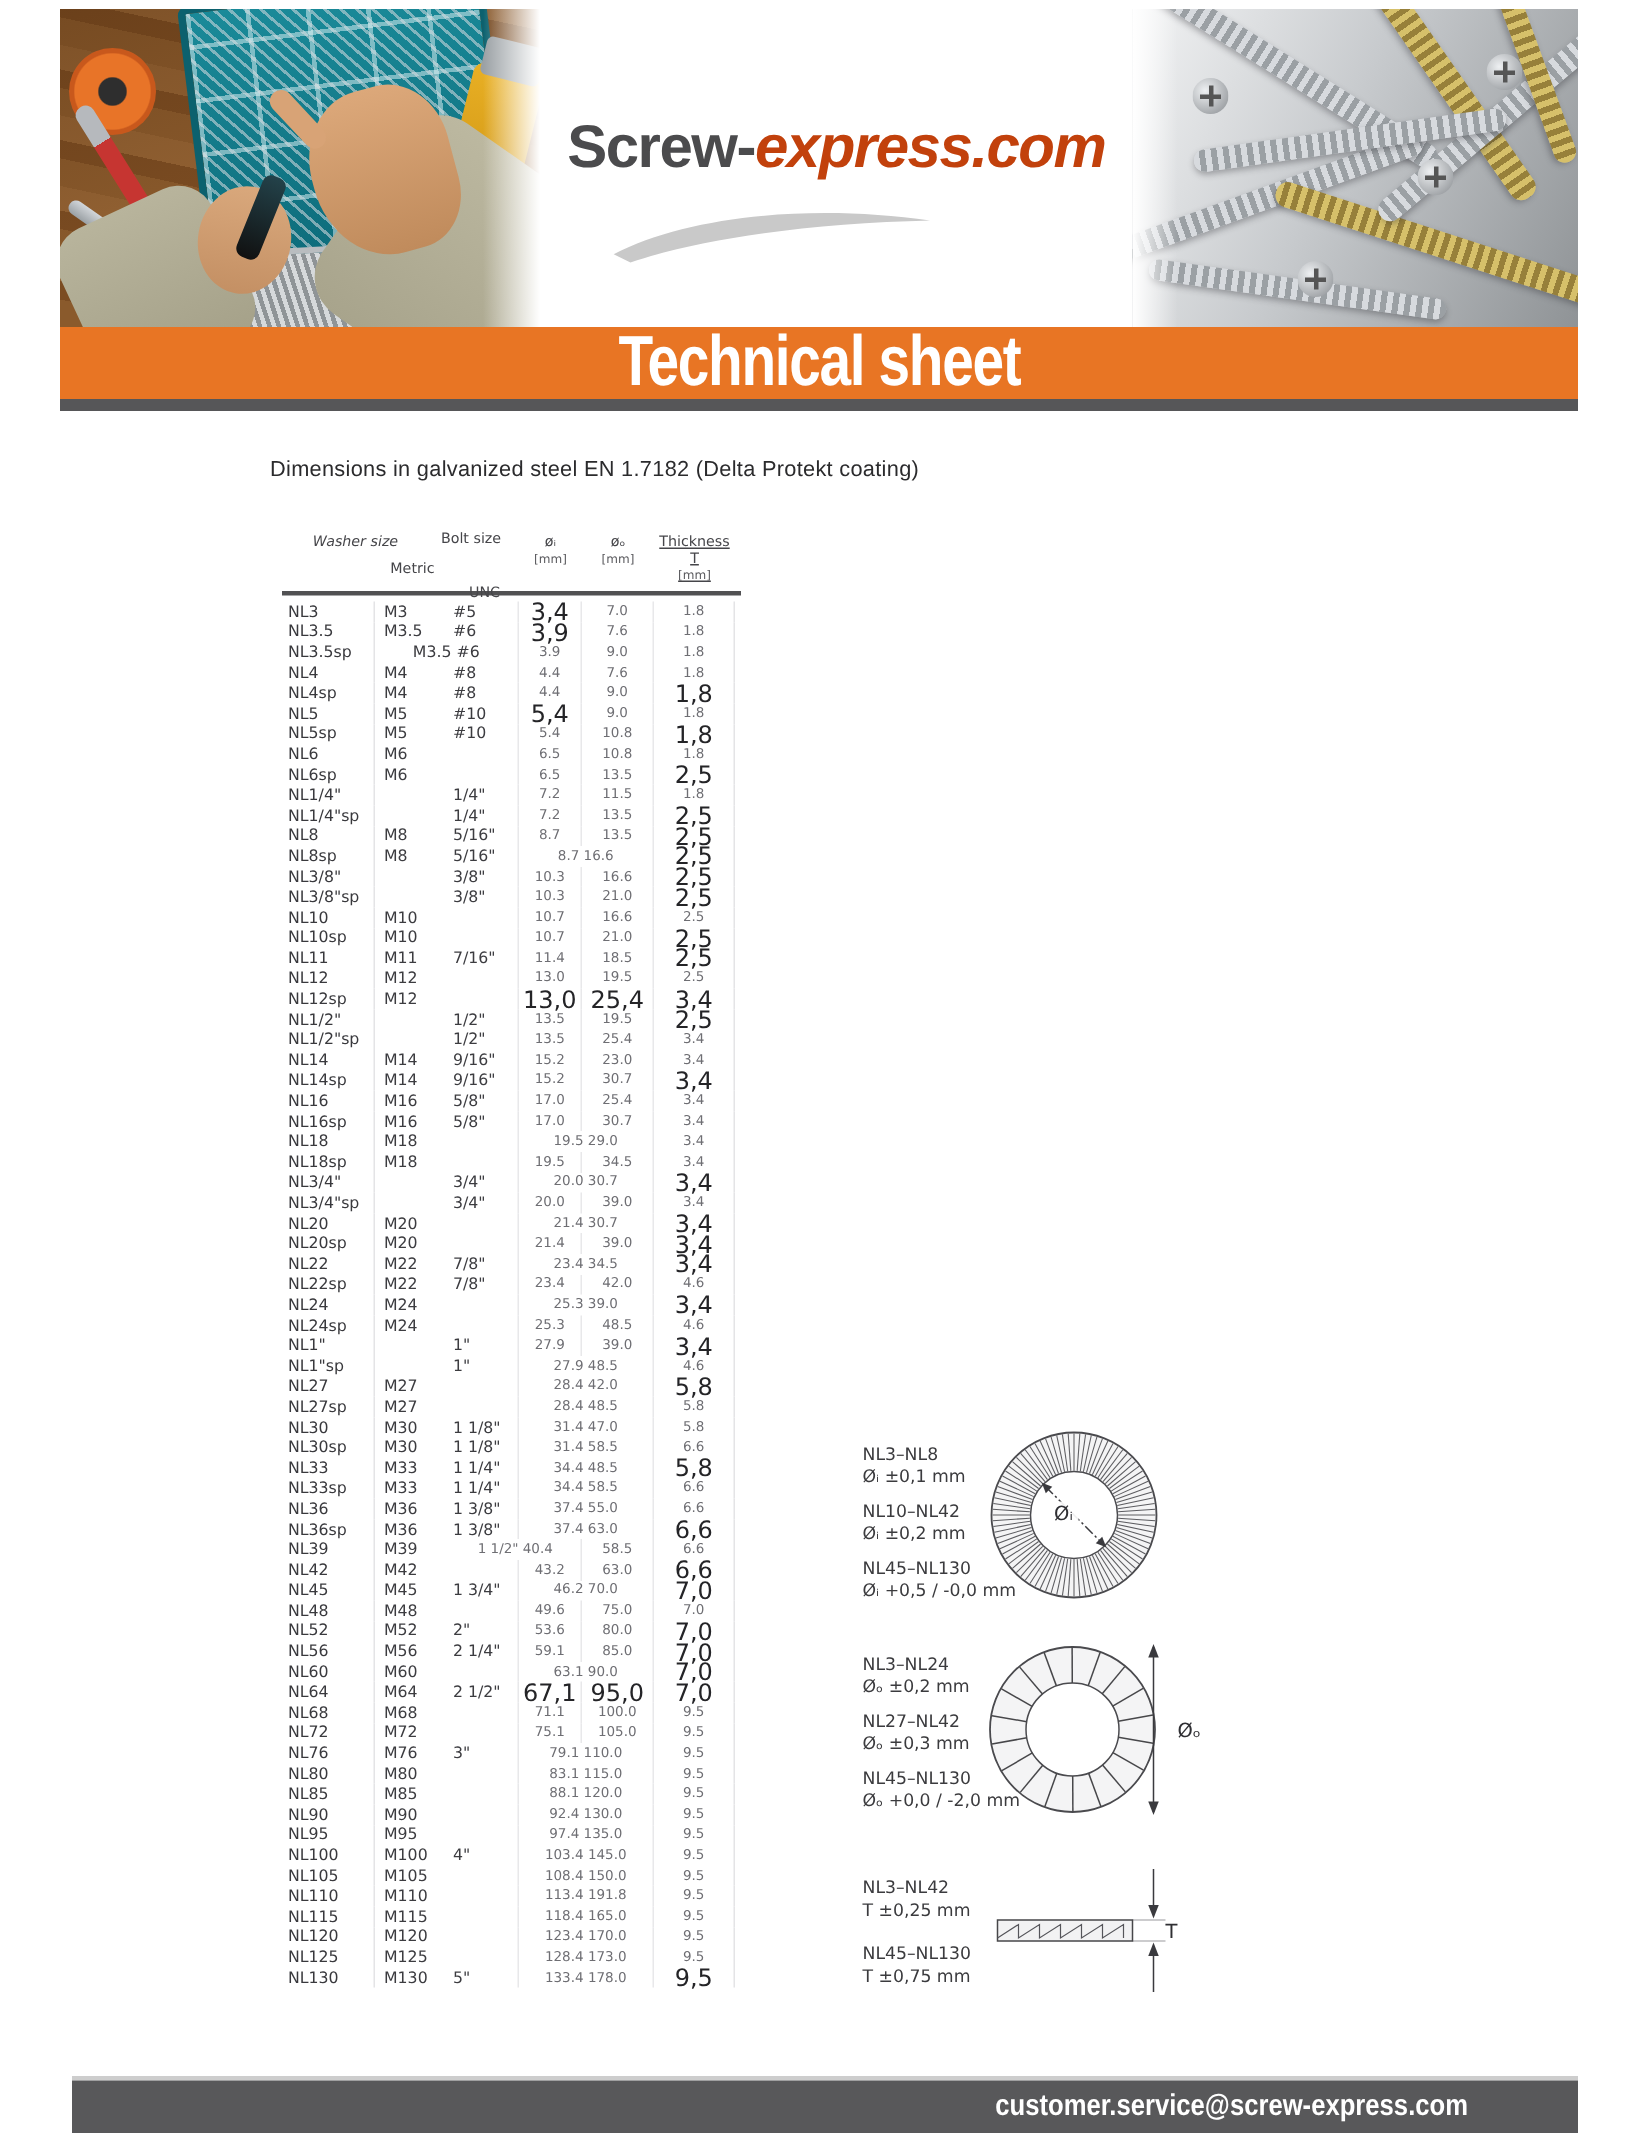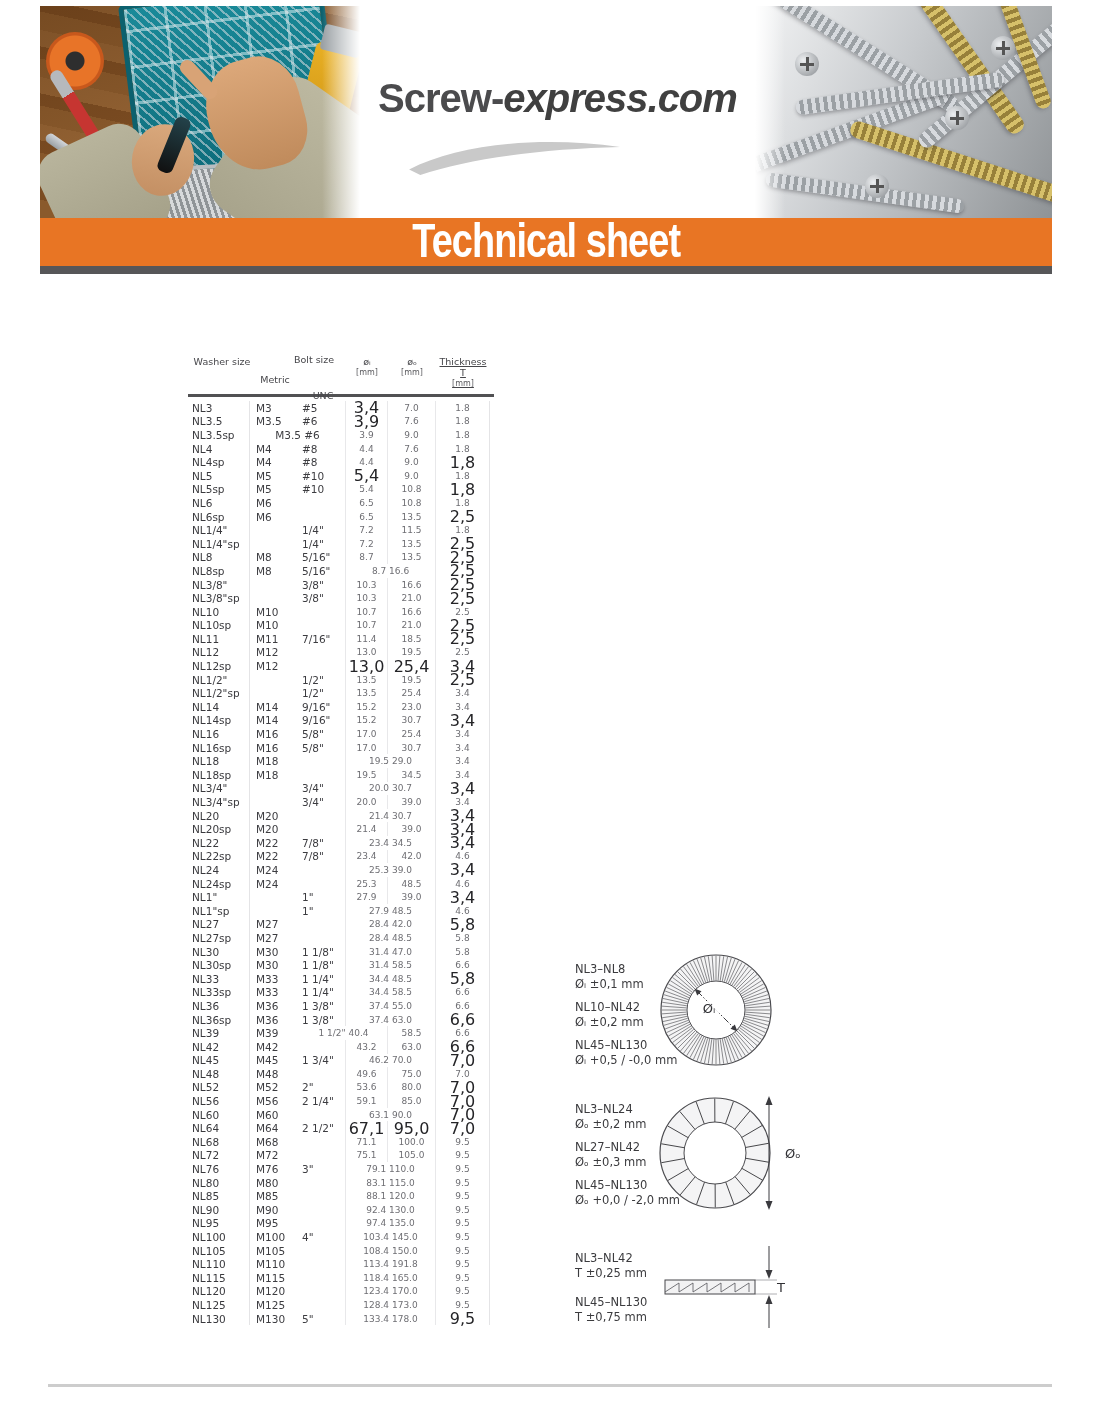--- a/index.html
+++ b/index.html
@@ -70,41 +70,41 @@
     background:linear-gradient(#555,#555) center/14px 3px no-repeat,
                linear-gradient(#555,#555) center/3px 14px no-repeat,
                radial-gradient(circle at 35% 35%,#eef0f2,#888c90);}
   .h1{left:40px;top:46px;} .h2{left:190px;top:100px;} .h3{left:110px;top:168px;} .h4{left:236px;top:30px;}
 
   
   .logo-area{position:absolute;left:360px;top:6px;width:395px;height:212px;background:#fff;}
   .logo{position:absolute;left:0;top:70px;width:100%;text-align:center;
     font-size:40px;font-weight:bold;letter-spacing:-1px;white-space:nowrap;}
   .logo .p1{color:#4b4b4d;}
-  .logo .p2{color:#404040;font-style:italic;}
+  .logo .p2{color:#c2410c;font-style:italic;}
   .swoosh{position:absolute;left:38px;top:128px;width:235px;height:42px;}
 
   
   .banner{position:absolute;left:40px;top:218px;width:1012px;height:48px;background:#e87524;
     text-align:center;color:#fff;}
   .banner-text{display:inline-block;font-size:43px;font-weight:bold;line-height:46px;
     transform:scale(.88,1.1);letter-spacing:-1px;}
   .banner-underline{position:absolute;left:40px;top:266px;width:1012px;height:8px;background:#565658;}
   .intro{position:absolute;left:180px;top:305px;font-size:14.5px;color:#2b2b2d;letter-spacing:.2px;}
   .footer-edge{position:absolute;left:48px;top:1384px;width:1004px;height:3px;background:#cdcdcd;}
   .footer{position:absolute;left:48px;top:1387px;width:1004px;height:35px;background:#58585a;
     color:#fff;text-align:right;}
   .footer-text{display:inline-block;margin-right:56px;font-size:19px;font-weight:bold;
     line-height:35px;transform:scale(.9,1.05);}
 
   
   .wtable{position:absolute;left:188px;top:352px;width:306px;font-family:"DejaVu Sans",sans-serif;}
   .thead{position:relative;height:40px;font-size:9.5px;color:#46464a;}
   .th{position:absolute;text-align:center;}
-  .th-washer{left:3px;top:4px;width:62px;}
+  .th-washer{left:18px;top:4px;width:62px;font-style:italic;}
   .th-bolt{left:78px;top:2px;width:96px;}
   .th-metric{left:62px;top:22px;width:50px;}
   .th-unc{left:112px;top:22px;width:46px;margin-top:16px;}
   .th-di{left:158px;top:4px;width:42px;line-height:11px;}
   .th-do{left:200px;top:4px;width:48px;line-height:11px;}
   .th-t{left:248px;top:4px;width:54px;line-height:11px;text-decoration:underline;}
   .th .unit{font-size:8px;color:#5a5a5e;}
   .thead-rule{height:3px;background:#515153;margin-top:2px;}
   .tbody{margin-top:4px;}
   .trow{display:flex;height:13.6px;align-items:center;}
@@ -184,20 +184,21 @@
     <div class="shead h2" data-name="screw-head-shape"></div>
     <div class="shead h3" data-name="screw-head-shape"></div>
     <div class="shead h4" data-name="screw-head-shape"></div>
   </div>
 
   <div class="banner" data-name="banner">
     <span class="banner-text" data-name="banner-title">Technical sheet</span>
   </div>
   <div class="banner-underline" data-name="banner-underline"></div>
 
+  <div class="intro" data-name="intro-text">Dimensions in galvanized steel EN 1.7182 (Delta Protekt coating)</div>
 
   <div class="wtable" data-name="washer-table">
     <div class="thead" data-name="washer-table-header">
       <div class="th th-washer" data-name="col-header-washer-size">Washer size</div>
       <div class="th th-bolt" data-name="col-header-bolt-size">Bolt size</div>
       <div class="th th-metric" data-name="col-header-metric">Metric</div>
       <div class="th th-unc" data-name="col-header-unc">UNC</div>
       <div class="th th-di" data-name="col-header-inner-diameter">
         <div data-name="inner-diameter-symbol">øᵢ</div>
         <div class="unit" data-name="unit-label">[mm]</div>
@@ -902,14 +903,17 @@
     <rect x="8" y="40" width="90" height="14" fill="#f2f2f3" stroke="#47474a" stroke-width="1" data-name="washer-side-view"></rect>
     <polyline class="zig" points="8,52 22,43 22,52 36,43 36,52 50,43 50,52 64,43 64,52 78,43 78,52 92,43 92,52" data-name="serration-profile"></polyline>
     <line class="dimline" x1="112" y1="6" x2="112" y2="36" data-name="dimension-line"></line>
     <polygon class="dimarrow" points="112,39 108.5,30 115.5,30" data-name="arrowhead"></polygon>
     <line class="dimline" x1="112" y1="58" x2="112" y2="88" data-name="dimension-line"></line>
     <polygon class="dimarrow" points="112,55 108.5,64 115.5,64" data-name="arrowhead"></polygon>
     <text class="dimtext" x="120" y="52" data-name="thickness-symbol">T</text>
   </svg>
 
   <div class="footer-edge" data-name="footer-edge"></div>
+  <div class="footer" data-name="footer-bar">
+    <span class="footer-text" data-name="contact-email">customer.service@screw-express.com</span>
+  </div>
 
 </div>
 
 </body></html>

